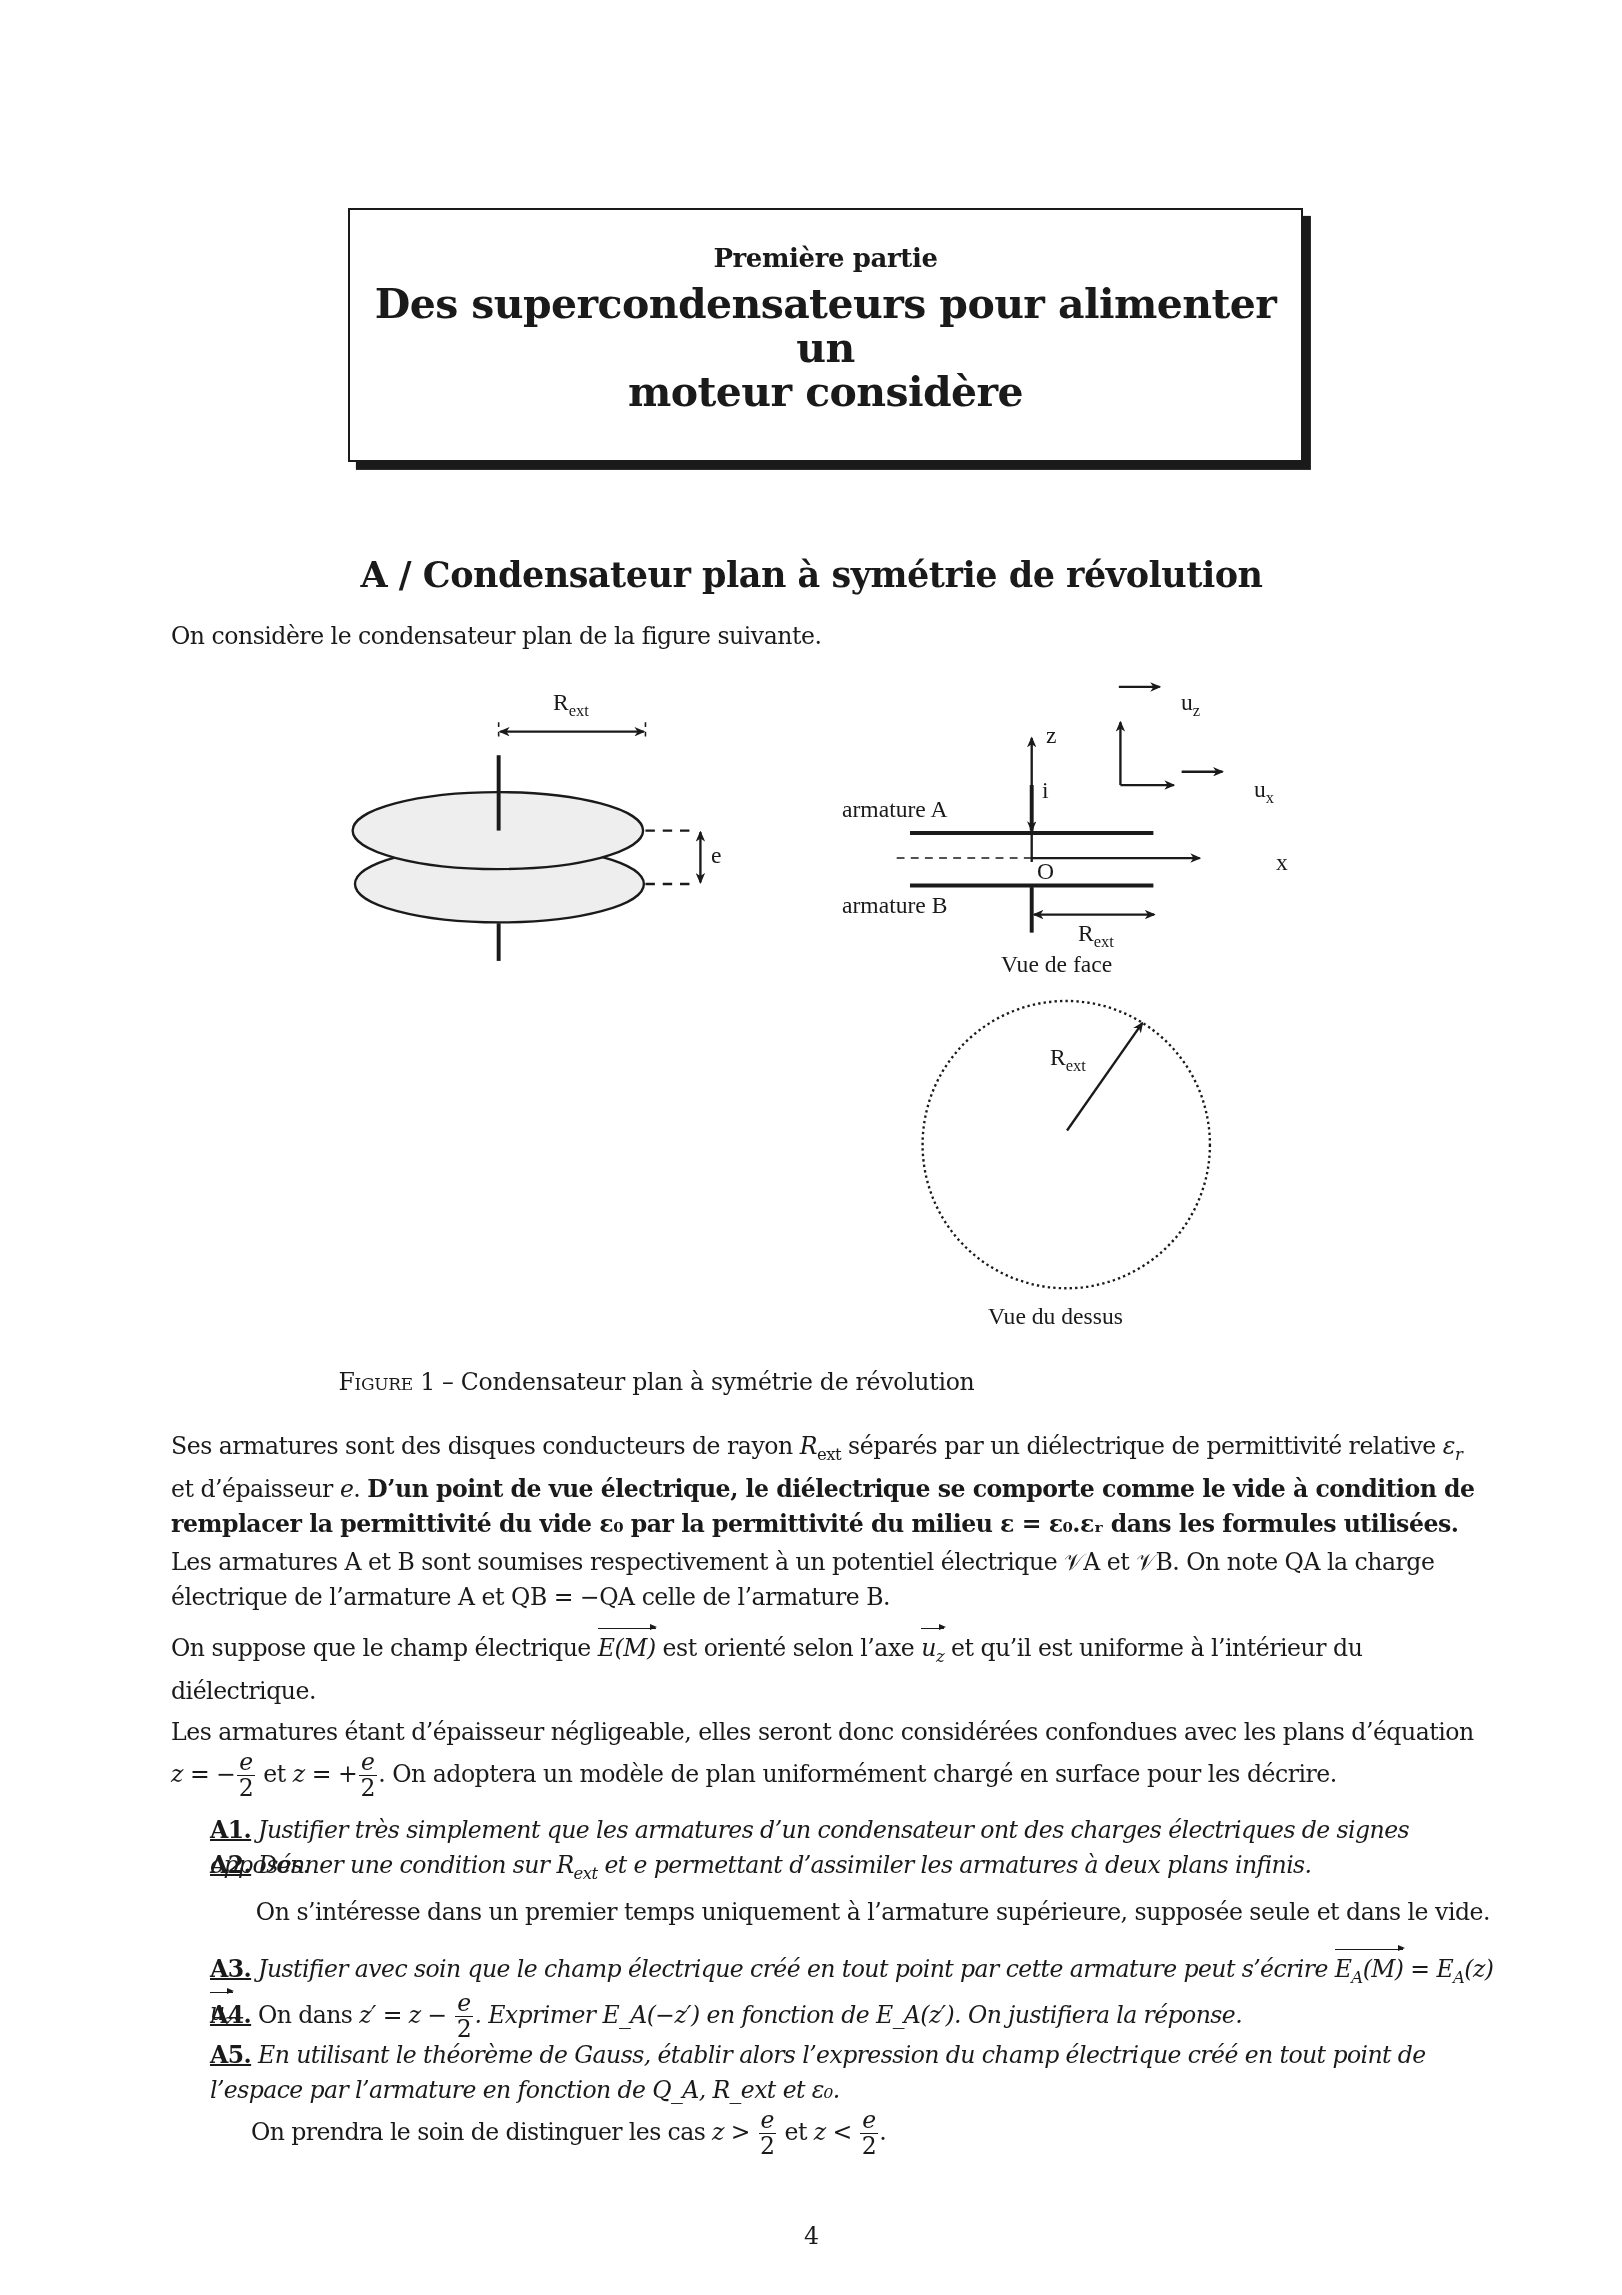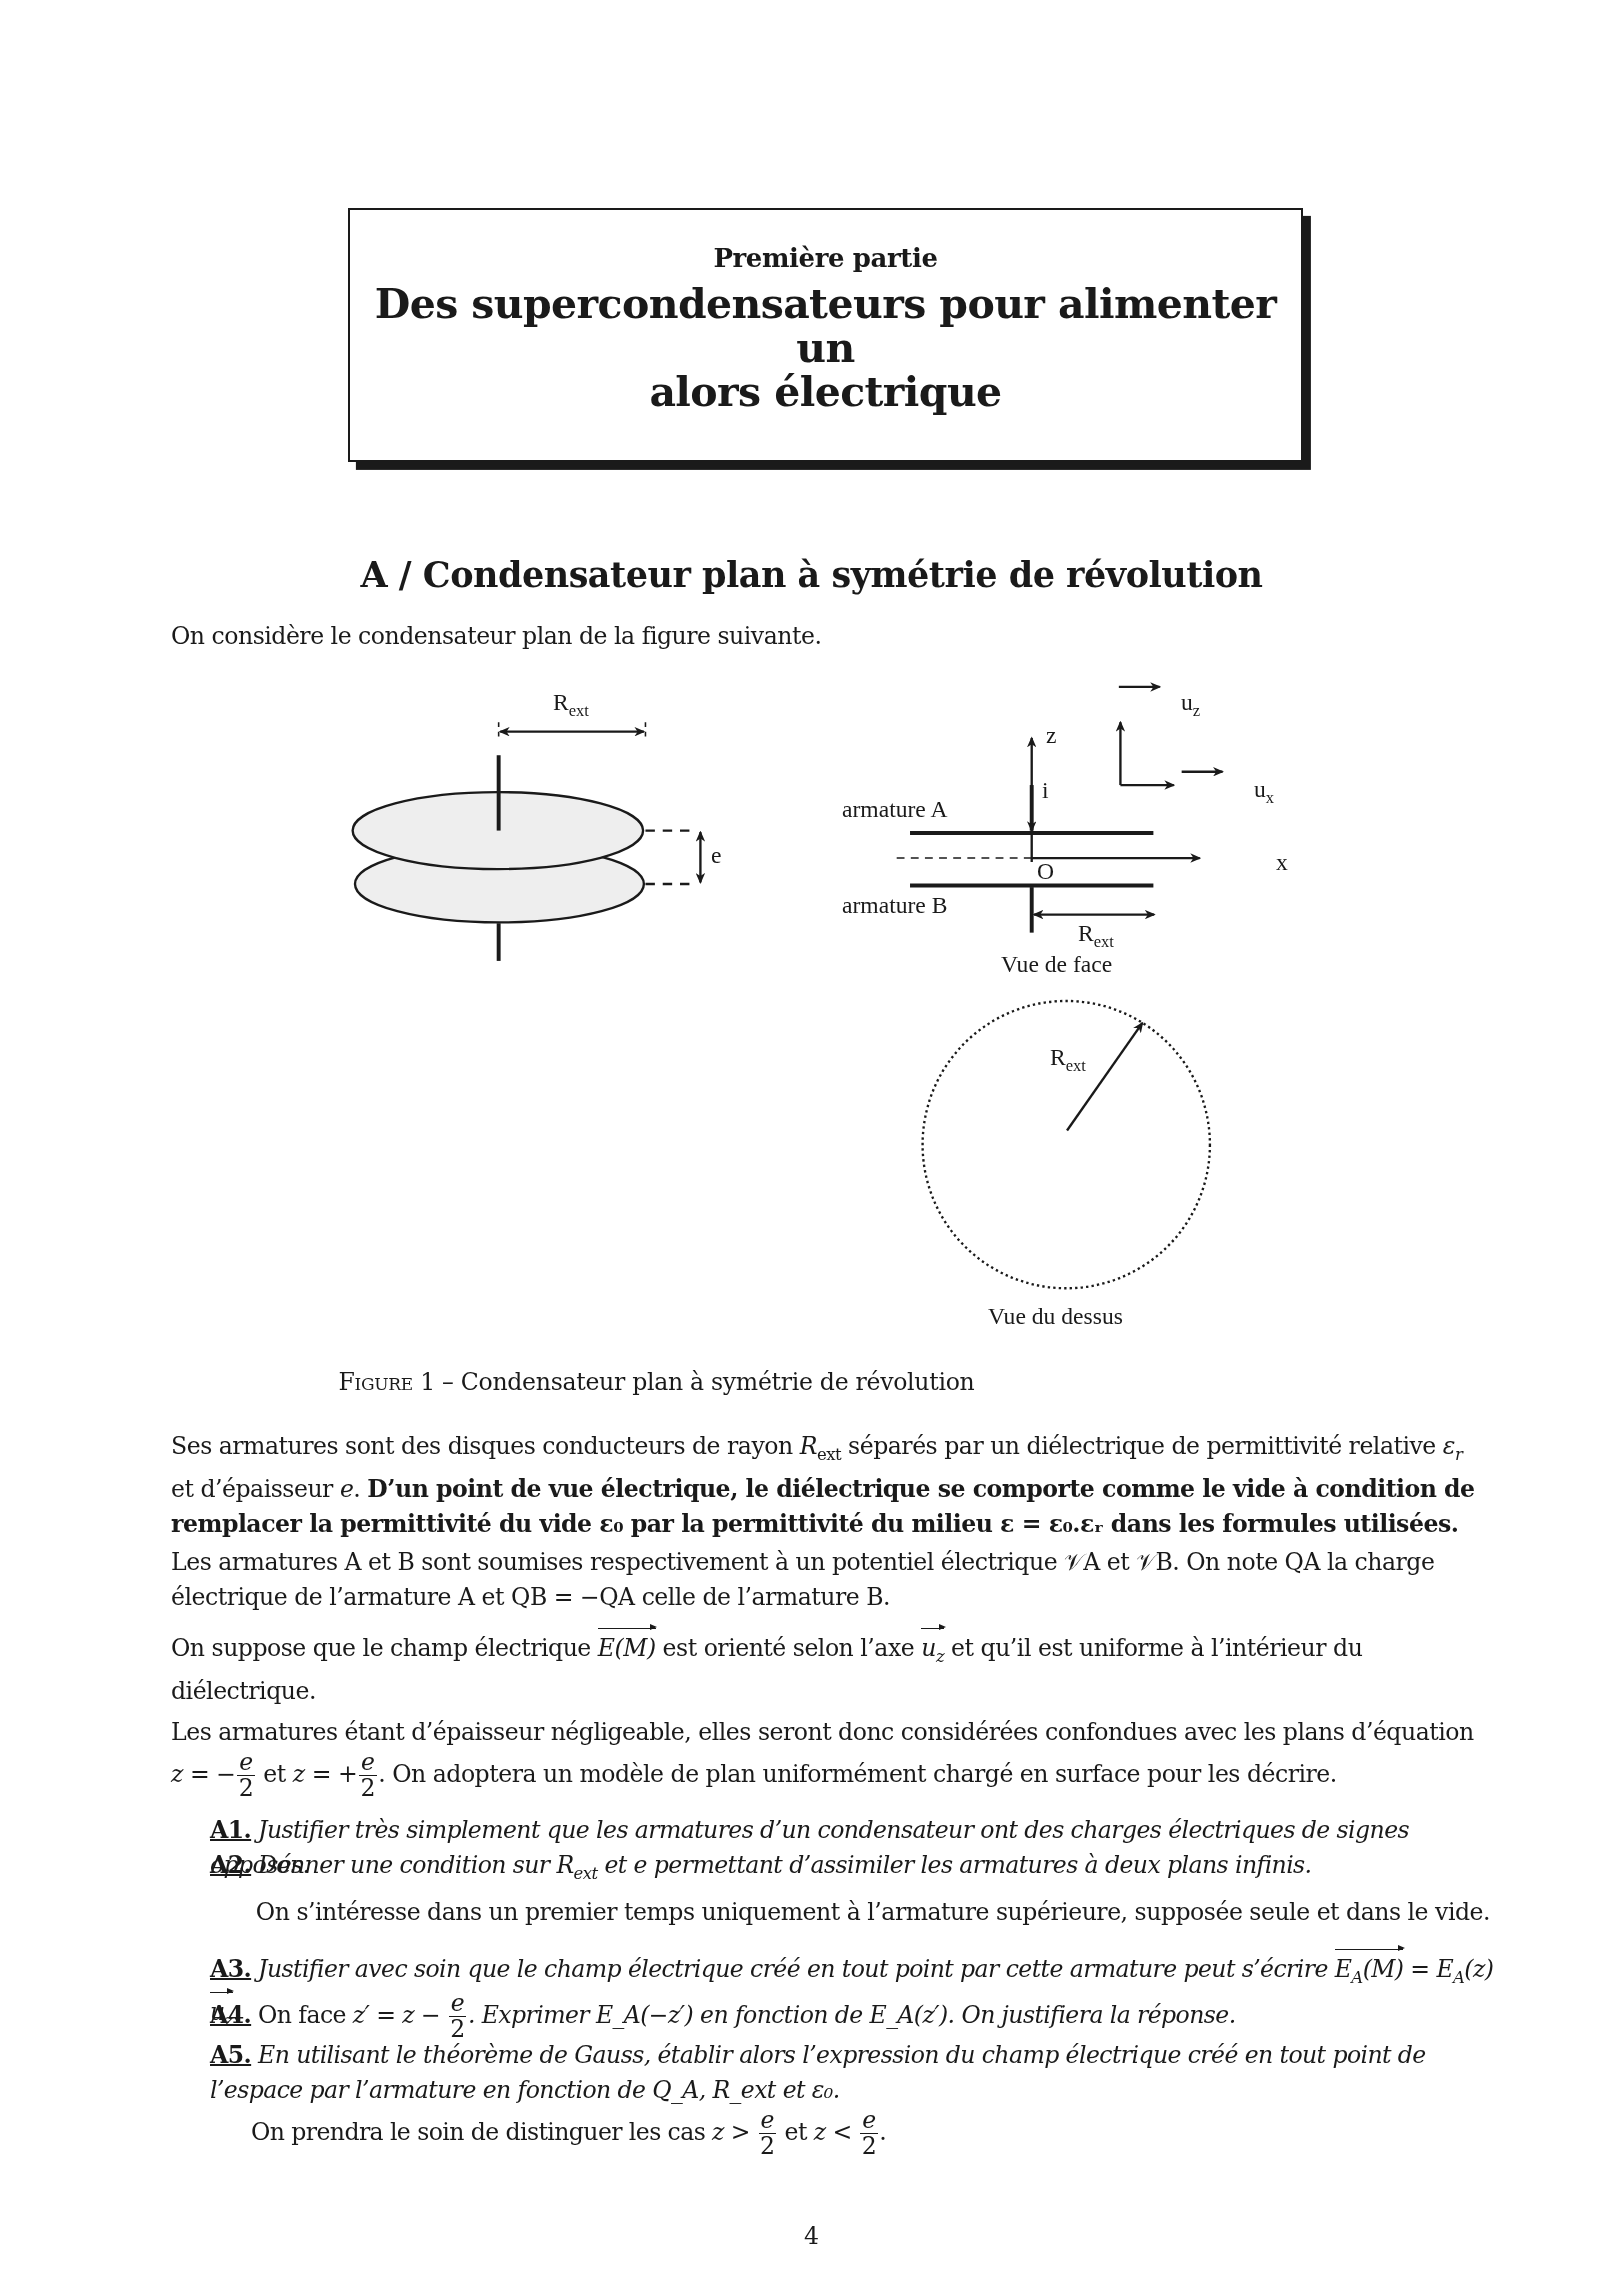--- a/index.html
+++ b/index.html
@@ -30,21 +30,21 @@
   .sc { font-variant: small-caps; }
   .pagenum { left: 0; width: 1623px; top: 2222px; text-align: center; font-size: 23.6px; }
 </style>
 </head>
 <body>
 
 <div class="abs title-box">
   <div class="part">Première partie</div>
   <div class="main-title">
     <div>Des supercondensateurs pour alimenter un</div>
-    <div>alors électrique</div>
+    <div>moteur considère</div>
   </div>
 </div>
 
 <div class="abs section">A / Condensateur plan à symétrie de révolution</div>
 <div class="abs p" style="top:619px;">On considère le condensateur plan de la figure suivante.</div>
 
 <svg class="abs" style="left:0;top:0;" width="1623" height="1366" viewBox="0 0 2067 1740">
   <defs>
     <marker id="ah" markerWidth="14" markerHeight="12" refX="12" refY="6" orient="auto" markerUnits="userSpaceOnUse">
       <path d="M0,0 L14,6 L0,12 L4,6 z" fill="#1a1a1a"></path>
@@ -131,21 +131,21 @@
   <span class="q-label">A2.</span> <span class="qtext"><span>Donner une condition sur </span>R<sub>ext</sub><span> et e  permettant d’assimiler les armatures à deux plans infinis.</span></span>
 </div>
 
 <div class="abs p" style="top:1895px;text-align:right;">On s’intéresse dans un premier temps uniquement à l’armature supérieure, supposée seule et dans le vide.</div>
 
 <div class="abs q" style="top:1952px;">
   <span class="q-label">A3.</span> <span class="qtext">Justifier avec soin que le champ électrique créé en tout point par cette armature peut s’écrire </span><span class="vec">E<sub>A</sub>(M)</span> = <span class="it">E<sub>A</sub>(z)</span> <span class="vec">u<sub>z</sub></span>.
 </div>
 
 <div class="abs q" style="top:1991px;">
-  <span class="q-label">A4.</span> <span>On face </span><span class="it">z′</span> = <span class="it">z</span> − <span class="frac"><span>e</span><span class="den">2</span></span><span class="qtext">. Exprimer E_A(−z′) en fonction de E_A(z′). On justifiera la réponse.</span>
+  <span class="q-label">A4.</span> <span>On dans </span><span class="it">z′</span> = <span class="it">z</span> − <span class="frac"><span>e</span><span class="den">2</span></span><span class="qtext">. Exprimer E_A(−z′) en fonction de E_A(z′). On justifiera la réponse.</span>
 </div>
 
 <div class="abs q" style="top:2038px;">
   <span class="q-label">A5.</span> <span class="qtext">En utilisant le théorème de Gauss, établir alors l’expression du champ électrique créé en tout point de l’espace par l’armature en fonction de Q_A, R_ext et ε₀.</span><br>
   <span style="padding-left:41px;">On prendra le soin de distinguer les cas</span> <span class="it">z</span> &gt; <span class="frac"><span>e</span><span class="den">2</span></span> et <span class="it">z</span> &lt; <span class="frac"><span>e</span><span class="den">2</span></span>.
 </div>
 
 <div class="abs pagenum">4</div>
 
 

